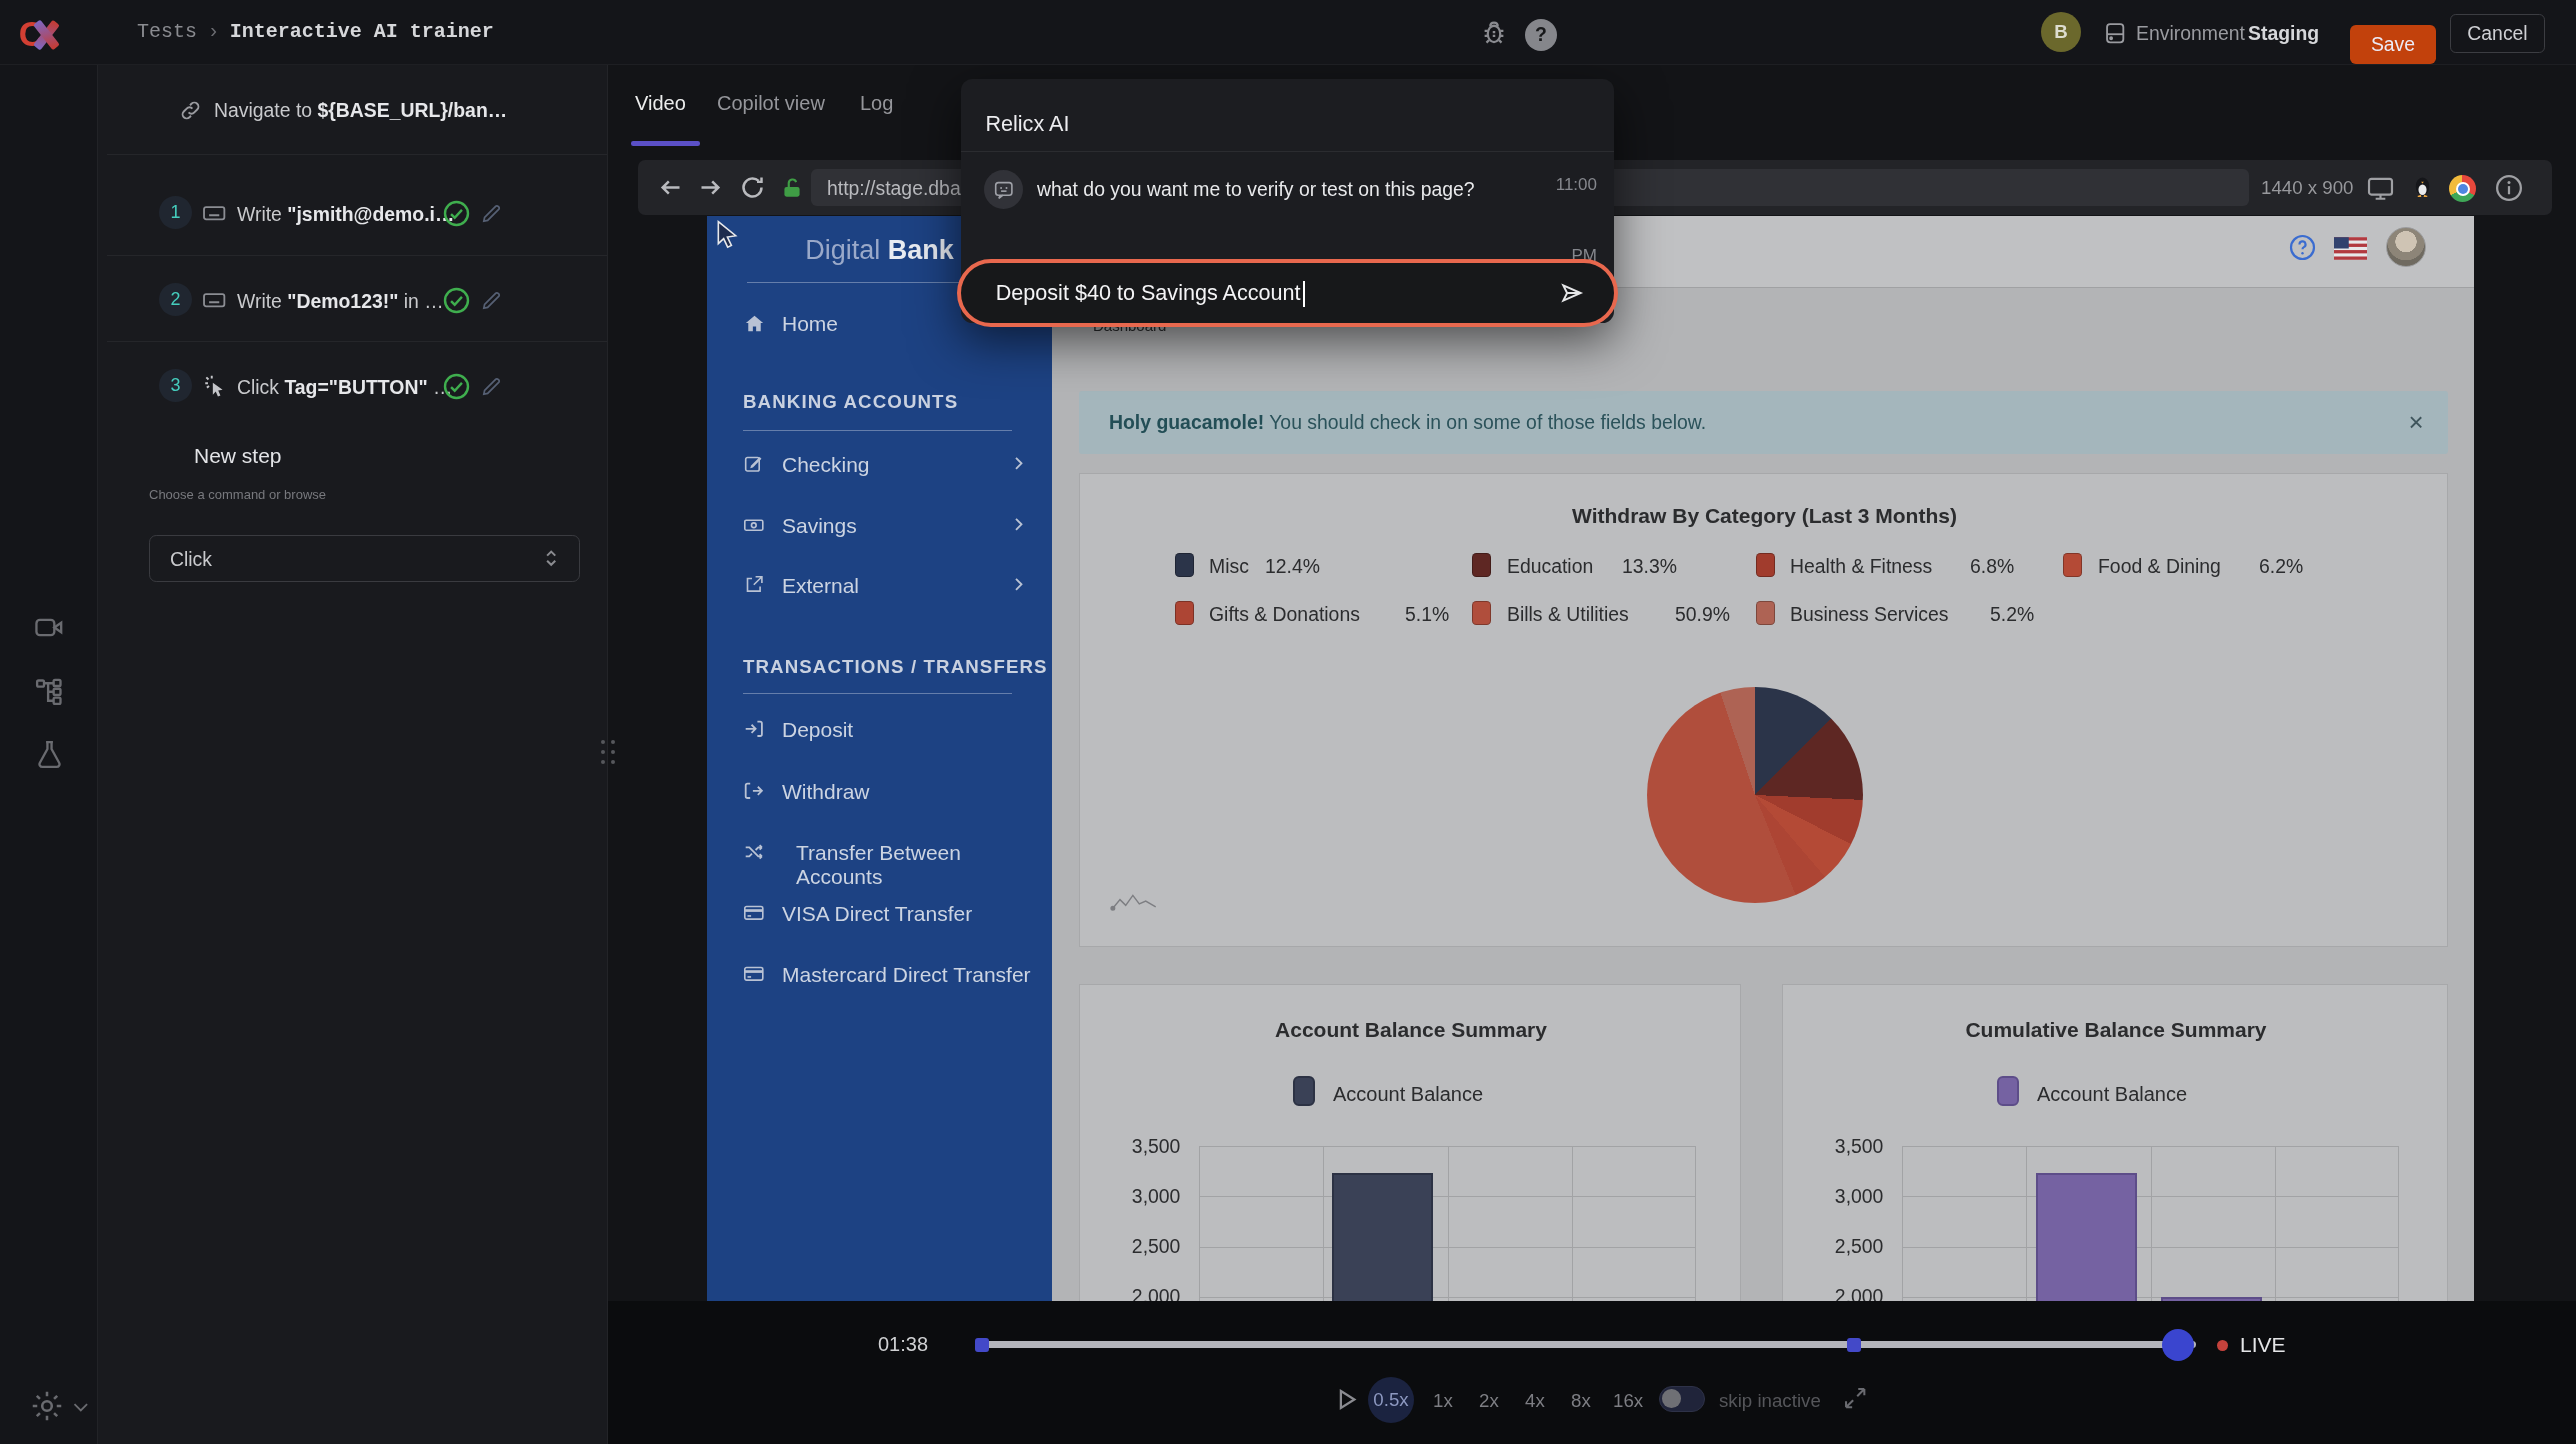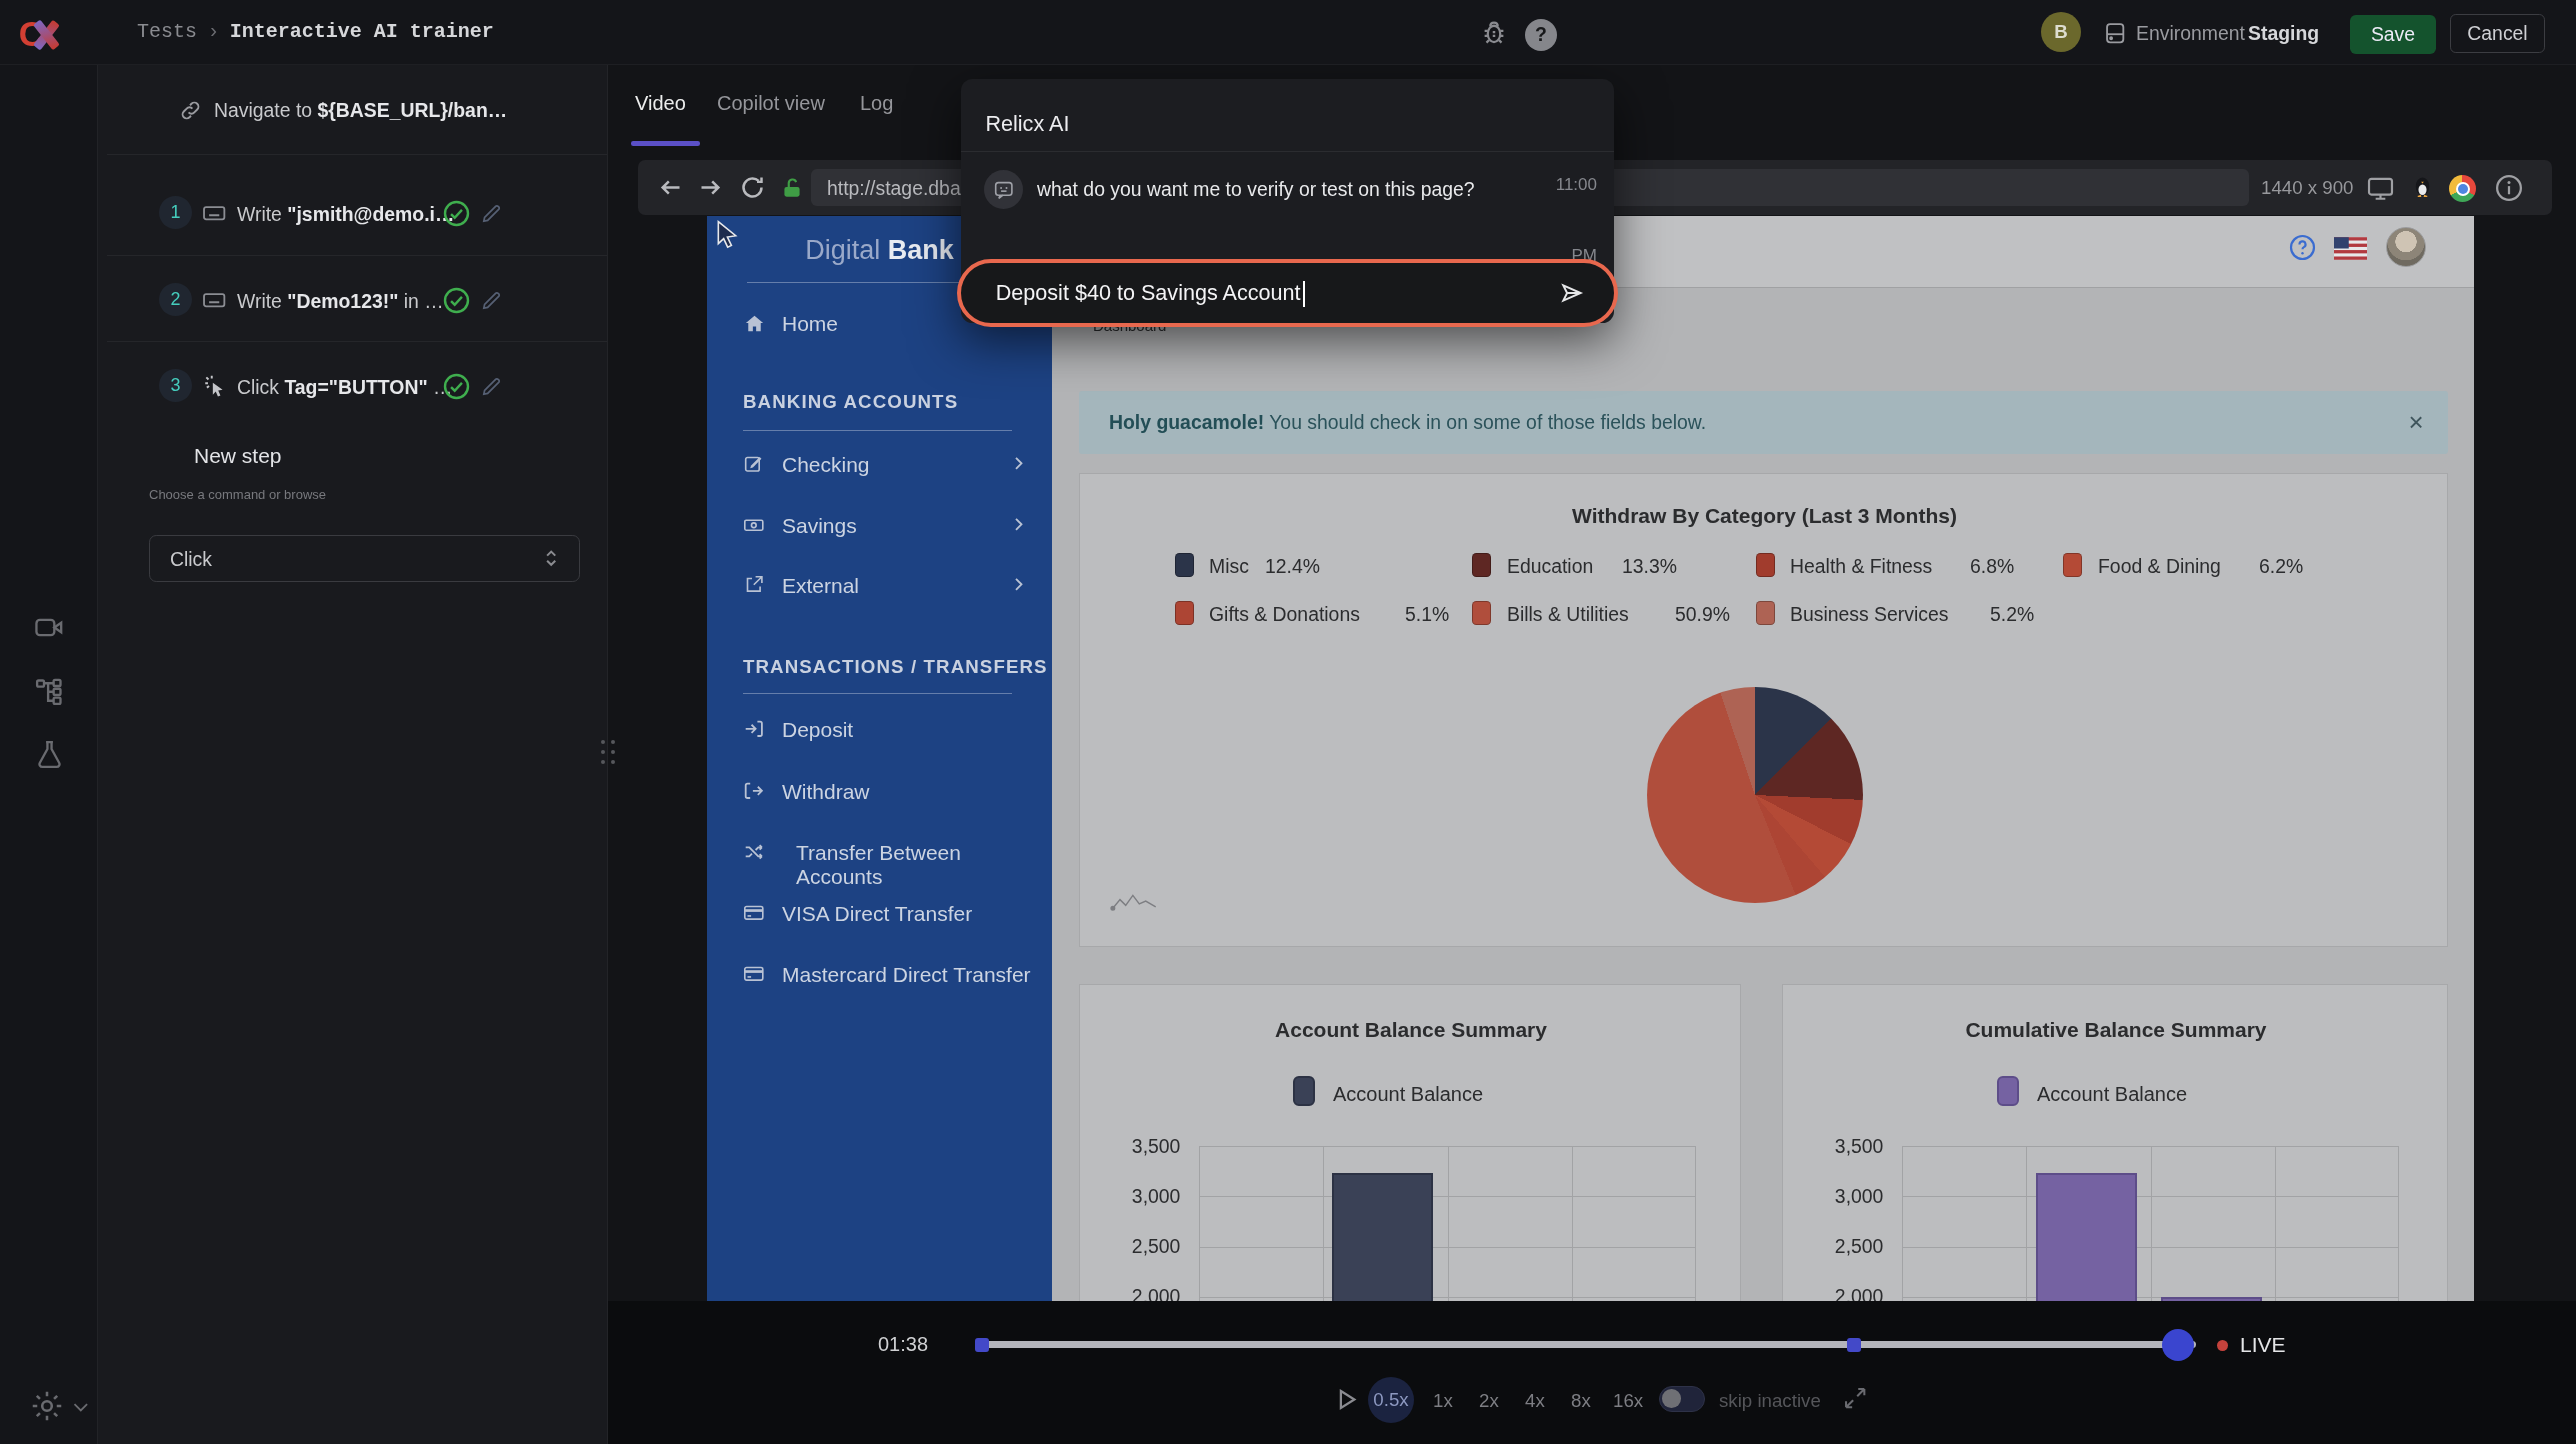--- a/index.html
+++ b/index.html
@@ -90,21 +90,21 @@
     <span class="abs" style="left:2041px;top:12.2px;width:40px;height:40px;border-radius:50%;background:#6b682c;color:#ddddcf;display:flex;align-items:center;justify-content:center;font-size:18.7px;font-weight:bold;">B</span>
     <span class="abs rail-ico" style="left:2103px;top:21px;color:#9a9ba0;">
       <svg width="24.4" height="24.4" viewBox="0 0 24 24" fill="none" stroke="currentColor" stroke-width="1.8">
           <rect x="4" y="3" width="16" height="18" rx="3"></rect>
           <path d="M4 13h16"></path>
           <circle cx="8" cy="17" r="1" fill="currentColor"></circle>
         </svg>
     </span>
     <span class="abs" style="left:2136px;top:21.6px;font-size:19.4px;color:#9a9ba0;">Environment</span>
     <span class="abs" style="left:2248px;top:21.6px;font-size:19.4px;font-weight:bold;color:#d6d7da;">Staging</span>
-    <div class="abs btn" style="left:2350px;top:15px;width:86px;height:39px;background:#14532d;color:#eceaf6;">Save</div>
+    <div class="abs btn" style="left:2350px;top:25px;width:86px;height:39px;background:#c2410c;color:#eceaf6;">Save</div>
     <div class="abs btn" style="left:2450px;top:13.7px;width:95px;height:39px;border:1.4px solid #3c3d42;color:#cfd0d4;">Cancel</div>
   </div>
 
   <div class="abs" style="left:18.7px;top:14.4px;width:65px;height:39px;z-index:25;">
     <span style="position:absolute;left:0;top:0;font-size:35px;font-weight:bold;color:#d23f33;">C</span>
     <span style="position:absolute;left:23px;top:4.3px;width:8.6px;height:32px;background:linear-gradient(160deg,#c8392d,#7b68c8);transform:rotate(38deg);border-radius:2.2px;"></span>
     <span style="position:absolute;left:23px;top:4.3px;width:8.6px;height:32px;background:linear-gradient(20deg,#c8392d,#7b68c8);transform:rotate(-38deg);border-radius:2.2px;"></span>
   </div>
 
   <div id="rail" class="abs">

